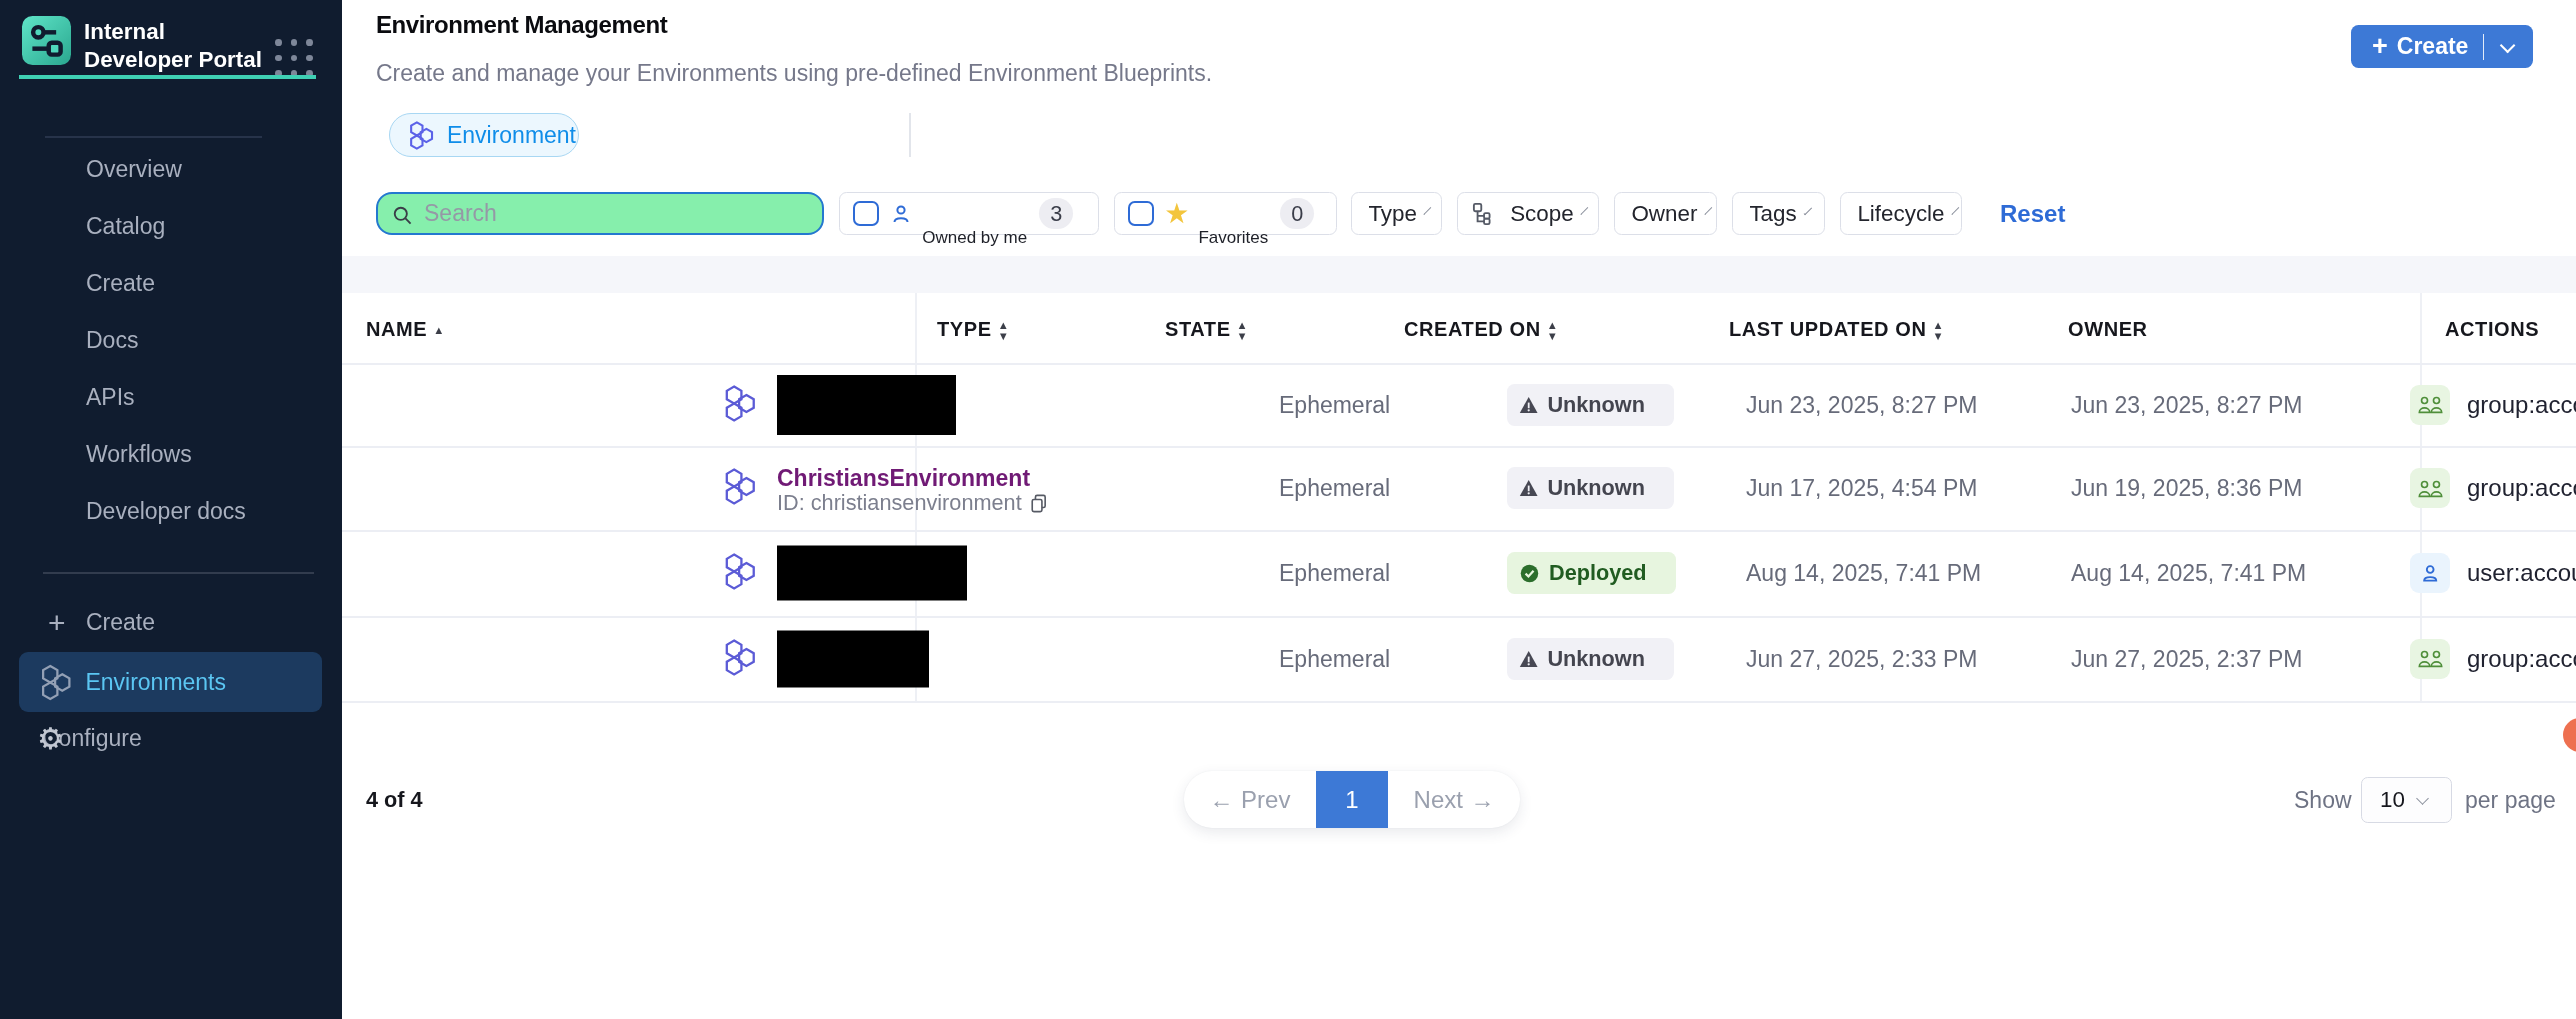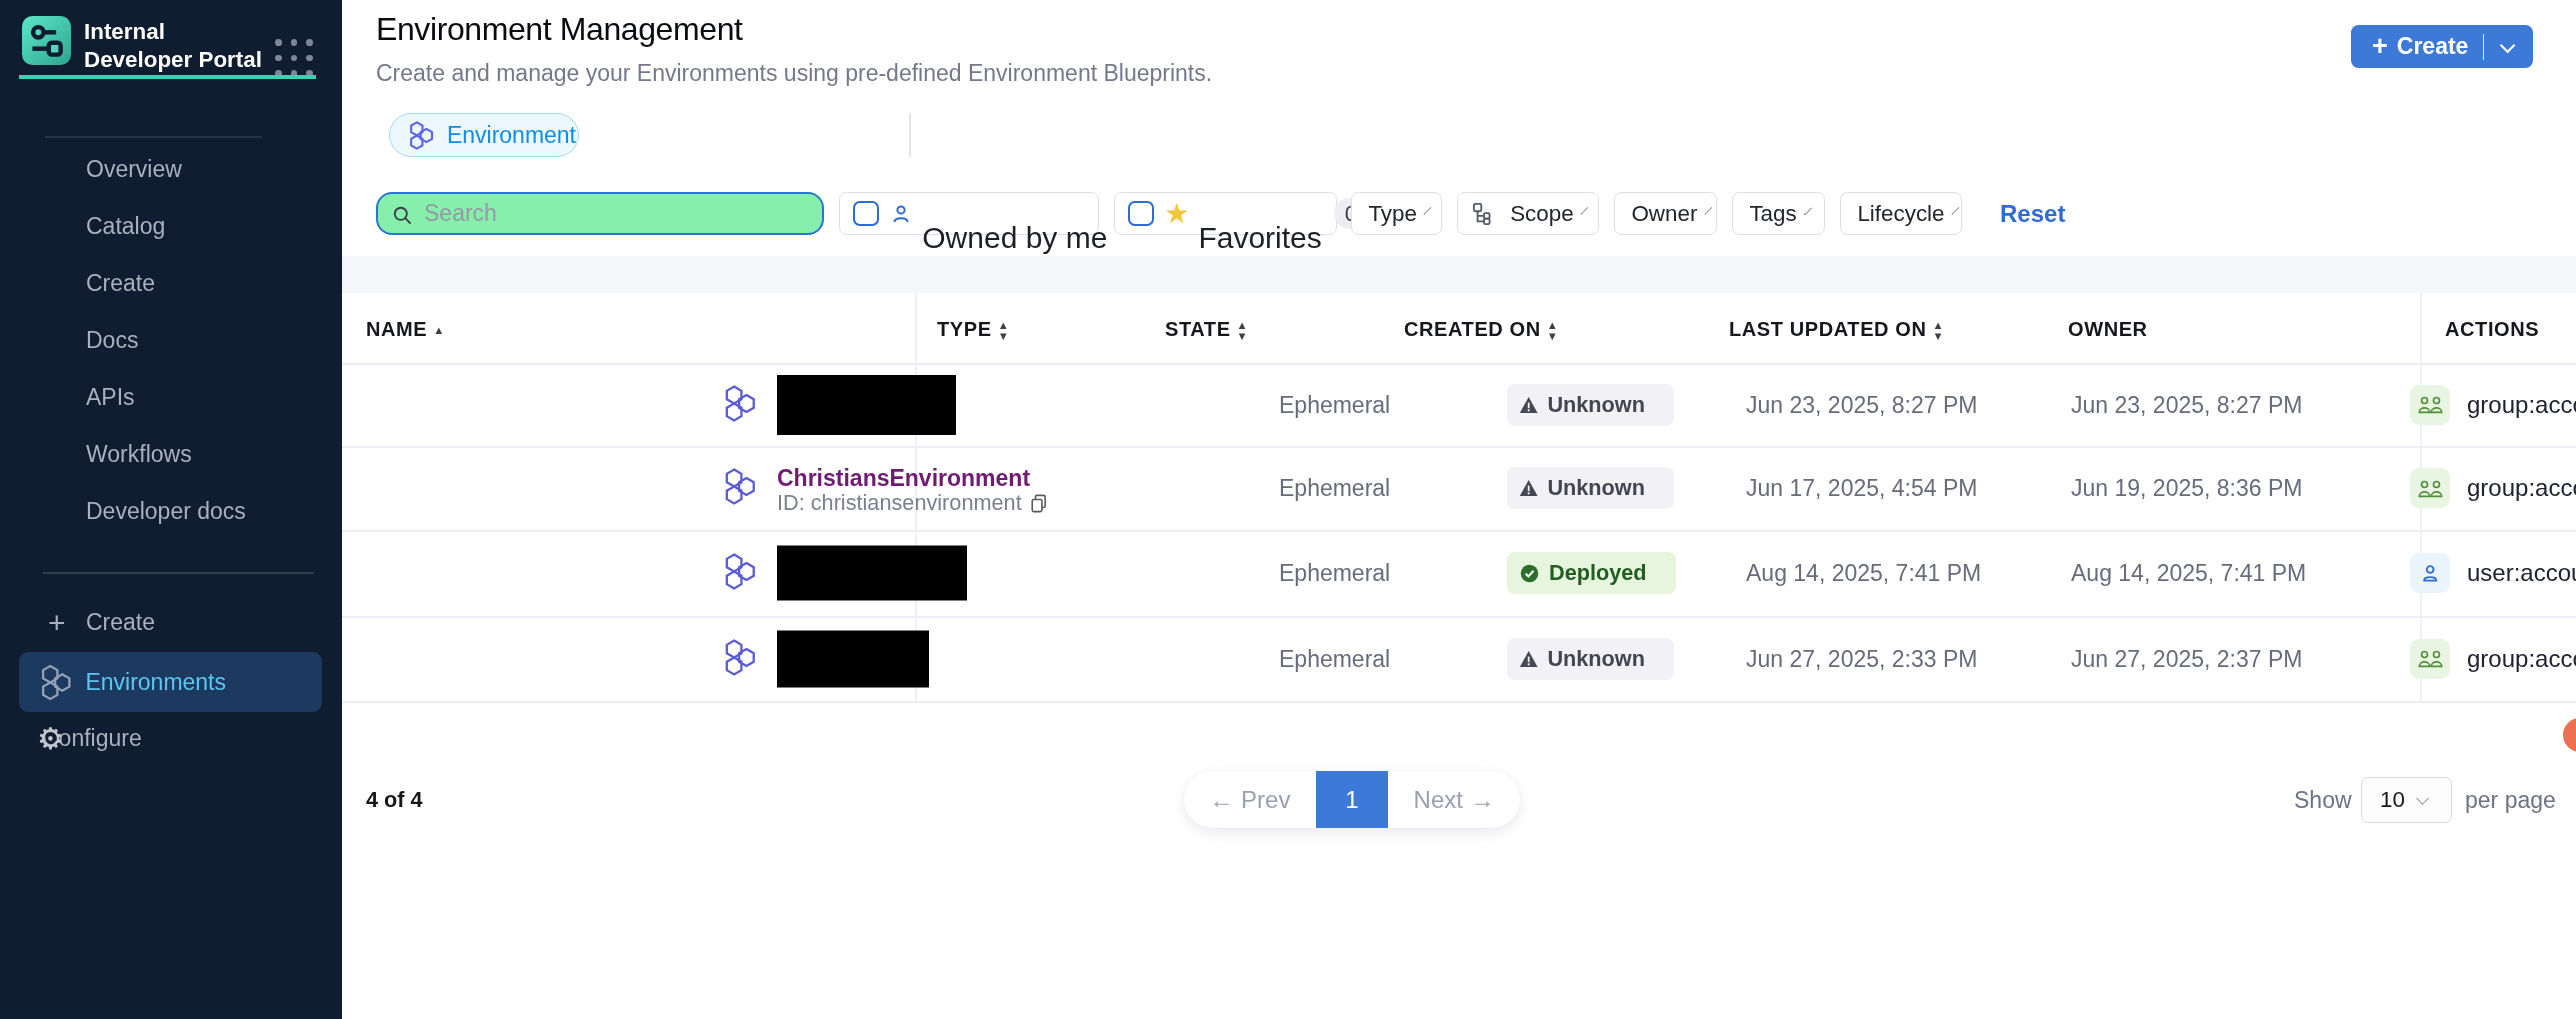--- a/index.html
+++ b/index.html
@@ -26,21 +26,21 @@
   .sb-create .plus { position:absolute; left:48px; top:0; font-size:30px; color:#a9b0bf; }
   .sb-create .lbl { padding-left:86px; }
   .sb-env { position:absolute; left:19.4px; top:652px; width:303px; height:60px; background:#1c3a5f; border-radius:9px; }
   .sb-env .hexes { position:absolute; left:18px; top:11.2px; }
   .sb-env .lbl { position:absolute; left:66px; top:0; height:60px; line-height:60px; color:#5bc6f2; font-size:23px; }
   .sb-config { top:710px; }
   .sb-config .gear { position:absolute; left:37px; top:0; height:57px; line-height:57px; font-size:30px; color:#c2c7d2; }
   .sb-config .lbl { padding-left:42px; }
 
   
-  .page-title { position:absolute; left:376px; top:10.5px; font-size:32px; font-weight:normal; color:#0a0b0f; letter-spacing:-0.4px; }
+  .page-title { position:absolute; left:376px; top:10.5px; font-size:24px; font-weight:bold; color:#0a0b0f; letter-spacing:-0.4px; }
   .page-subtitle { position:absolute; left:376px; top:60px; font-size:23px; color:#75788a; }
   .create-btn { position:absolute; left:2351px; top:25.4px; width:182px; height:43px; background:#3d79d6;
     border-radius:7.5px; color:#fff; display:flex; align-items:center; cursor:pointer; }
   .create-btn .plus { font-size:27px; font-weight:bold; margin-left:21px; }
   .create-btn .lbl { font-size:23px; font-weight:bold; margin-left:9px; }
   .create-btn .vdiv { position:absolute; right:49px; top:8.2px; width:1.5px; height:26px; background:rgba(255,255,255,.85); }
   .create-btn .chev { position:absolute; right:19.4px; top:15px; width:11.2px; height:11.2px;
     border-right:2.2px solid #fff; border-bottom:2.2px solid #fff; transform:rotate(45deg); }
 
   
@@ -55,21 +55,21 @@
   
   .search-box { position:absolute; left:376px; top:192px; width:448px; height:43px; background:#86efac;
     border:2.2px solid #2478cf; border-radius:16px; }
   .search-box svg { position:absolute; left:13.4px; top:9.7px; }
   .search-box input { position:absolute; left:46px; top:1.5px; width:388px; height:36px; border:none; outline:none;
     background:transparent; font-size:23px; color:#23252d; font-family:inherit; }
   .search-box input::placeholder { color:#9599a6; }
   .fbox { position:absolute; top:192px; height:43px; background:#fff; border:1.5px solid #dcdfe8; border-radius:7.5px;
     display:flex; align-items:center; }
   .checkbox { width:25.4px; height:25.4px; border:2.2px solid #2e6bd6; border-radius:6.7px; background:#fff; margin-left:13.4px; cursor:pointer; flex:none; }
-  .fbox .lbl { font-size:30px; color:#1e2028; margin-left:9px; white-space:nowrap;margin-top:48px; }
+  .fbox .lbl { font-size:17px; color:#1e2028; margin-left:9px; white-space:nowrap;margin-top:48px; }
   .count-badge { min-width:34px; height:31px; border-radius:15.7px; background:#ededf2; color:#3a3d49; font-size:21.7px;
     display:flex; align-items:center; justify-content:center; margin:0 10.5px 0 12px; padding:0 6px; }
   .f-owned { left:839px; width:260px; }
   .f-fav { left:1114px; width:223px; }
   .fav-star { font-size:28px; color:#f3c53c; margin-left:10.5px; line-height:1; }
   .person-ic { margin-left:10.5px; display:flex; }
   .dropdown { position:absolute; top:192px; height:43px; background:#fff; border:1.5px solid #dcdfe8; border-radius:7.5px;
     display:flex; align-items:center; cursor:pointer; }
   .dropdown .lbl { font-size:22.4px; color:#23252d; margin-left:16.4px; white-space:nowrap; }
   .dropdown .chev { width:9.7px; height:9.7px; border-right:1.9px solid #8a8f9c; border-bottom:1.9px solid #8a8f9c;

